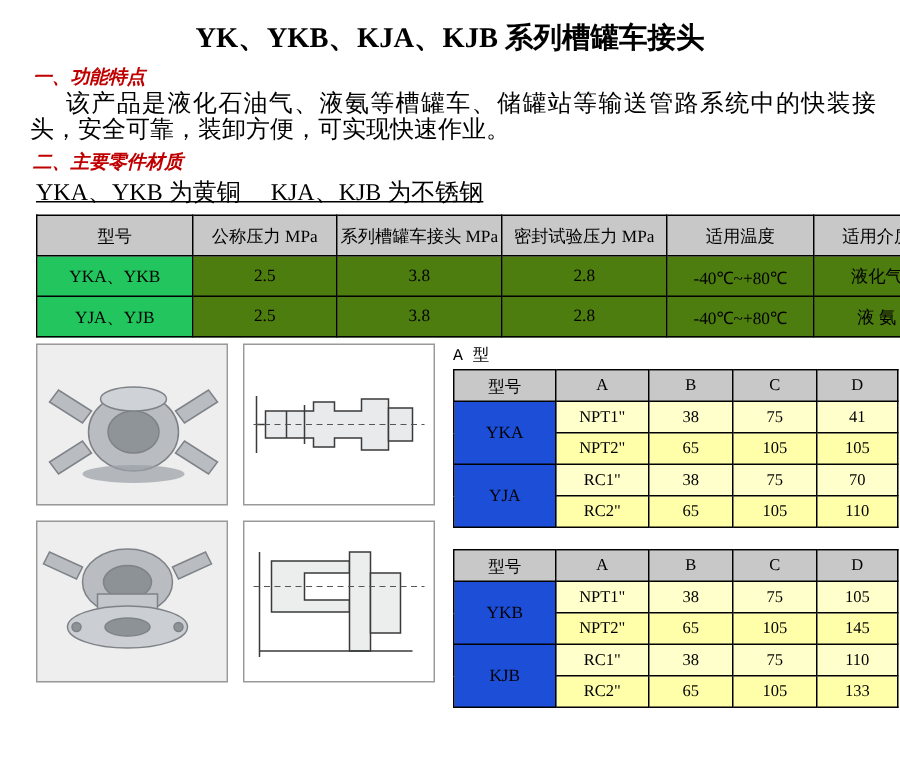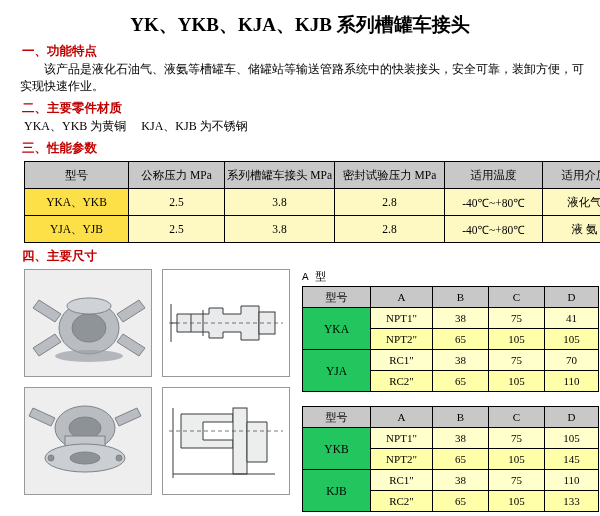--- a/index.html
+++ b/index.html
@@ -30,34 +30,36 @@
     letter-spacing: 0px;
     margin: 6px 0 2px 0;
     color: #000;
   }
   .section-head {
     color: #c00000;
     font-weight: bold;
     font-size: 12.5px;
     font-family: "Liberation Sans", sans-serif;
     margin: 5px 0 1px 12px;
+    font-style: italic;
   }
   .body-text {
-    font-size: 12px;
+    font-size: 16px;
     font-family: "Liberation Serif", serif;
     line-height: 17px;
     margin: 0 6px 0 10px;
     text-indent: 24px;
     text-align: justify;
   }
   .material-line {
-    font-size: 12px;
+    font-size: 16px;
     font-family: "Liberation Serif", serif;
     margin: 1px 0 0 14px;
     white-space: pre;
+    text-decoration: underline;
   }
   
   table.perf {
     border-collapse: collapse;
     margin: 4px 0 0 14px;
     width: 572px;
     table-layout: fixed;
   }
   table.perf th, table.perf td {
     border: 1px solid #000;
@@ -65,24 +67,24 @@
     font-size: 11.5px;
     font-family: "Liberation Serif", serif;
     height: 26px;
     padding: 0;
   }
   table.perf thead th {
     background: #c8c8c8;
     font-weight: normal;
   }
   table.perf tbody td {
-    background: #fef9c3;
+    background: #4d7c0f;
   }
   table.perf tbody td.modelcell {
-    background: #fde047;
+    background: #22c55e;
   }
   
   .dim-area {
     position: relative;
     margin-top: 4px;
   }
   .photo-row {
     position: absolute;
     left: 14px;
     top: 0;
@@ -127,21 +129,21 @@
     font-size: 11px;
     font-family: "Liberation Serif", serif;
     height: 20px;
     padding: 0;
   }
   table.dim thead th {
     background: #c8c8c8;
     font-weight: normal;
   }
   table.dim td.model {
-    background: #22c55e;
+    background: #1d4ed8;
     font-size: 11.5px;
   }
   table.dim td.val {
     background: #ffffcc;
   }
   table.dim td.val.alt {
     background: #ffffaa;
   }
   .spacer-b { height: 14px; }
 
@@ -154,21 +156,20 @@
 <div class="page">
 
   <div class="title">YK、YKB、KJA、KJB 系列槽罐车接头</div>
 
   <div class="section-head">一、功能特点</div>
   <div class="body-text">该产品是液化石油气、液氨等槽罐车、储罐站等输送管路系统中的快装接头，安全可靠，装卸方便，可实现快速作业。</div>
 
   <div class="section-head">二、主要零件材质</div>
   <div class="material-line">YKA、YKB 为黄铜     KJA、KJB 为不锈钢</div>
 
-  <div class="section-head">三、性能参数</div>
 
   <table class="perf">
     <colgroup>
       <col style="width:104px">
       <col style="width:96px">
       <col style="width:110px">
       <col style="width:110px">
       <col style="width:98px">
       <col style="width:84px">
     </colgroup>
@@ -195,21 +196,20 @@
         <td class="modelcell">YJA、YJB</td>
         <td>2.5</td>
         <td>3.8</td>
         <td>2.8</td>
         <td>-40℃~+80℃</td>
         <td>液  氨</td>
       </tr>
     </tbody>
   </table>
 
-  <div class="section-head">四、主要尺寸</div>
 
   <div class="dim-area">
 
     <div class="photo-row">
       <div class="photo-box">
         <svg width="126" height="106" viewBox="0 0 126 106">
           <rect width="126" height="106" fill="#eeeeef"></rect>
           <g fill="#b9bcc0" stroke="#7e8388" stroke-width="1">
             <ellipse cx="64" cy="58" rx="30" ry="26"></ellipse>
             <ellipse cx="64" cy="58" rx="17" ry="14" fill="#8f9499"></ellipse>

